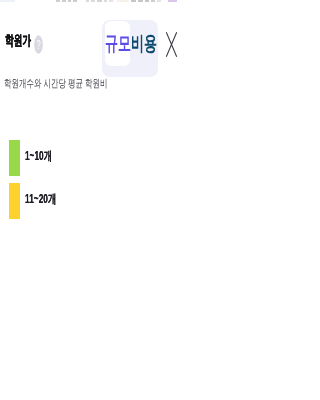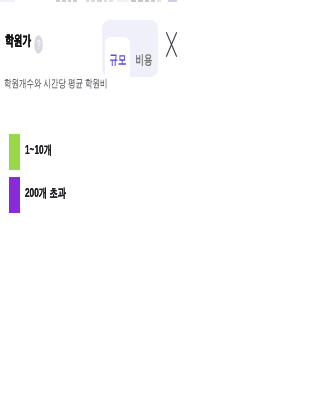--- a/index.html
+++ b/index.html
@@ -9,29 +9,29 @@
     background:#ffffff;
     font-family:"Liberation Sans", sans-serif;
   }
   .topstrip { position:absolute; left:0; top:0; width:183px; height:3px; }
   .ts-seg { position:absolute; top:0; height:2px; opacity:0.5; filter:blur(0.5px); }
   .title { position:absolute; left:5px; top:32px; font-size:14px; font-weight:700; color:#121215;
           transform:scaleX(0.62); transform-origin:left top; white-space:nowrap;
           text-shadow:0 0 0.35px #121215, 0.25px 0 0.3px #121215;}
   .help { position:absolute; left:34px; top:35px; width:9px; height:19px; }
   .segctl { position:absolute; left:102px; top:20px; width:56px; height:57px; background:#f0f0fa; border-radius:8px; }
-  .seg { position:absolute; top:17px; height:45px; border-radius:6px; display:flex; align-items:center; justify-content:center;
-         font-size:13px; font-weight:700;}
+  .seg { position:absolute; top:1px; height:45px; border-radius:6px; display:flex; align-items:center; justify-content:center;
+         font-size:20px; font-weight:700;}
   .seg span { display:inline-block; transform:scaleX(0.65); white-space:nowrap; }
   .seg0 { left:3px; width:25px; background:#ffffff; color:#5b4ce6; }
-  .seg1 { left:29px; width:25px; color:#737373; }
+  .seg1 { left:29px; width:25px; color:#0c4a6e; }
   .closex { position:absolute; left:165px; top:31px; width:13px; height:27px; }
   .sub { position:absolute; left:4px; top:76px; font-size:11px; color:#3f3f48; font-weight:500;
         transform:scaleX(0.68); transform-origin:left top; white-space:nowrap;}
-  .legend { position:absolute; left:0; top:134px; width:183px; }
+  .legend { position:absolute; left:0; top:140px; width:183px; }
   .lrow { position:relative; height:43px; }
   .sw { position:absolute; left:8.5px; top:0px; width:11px; height:36px; }
   .ltext { position:absolute; left:25px; top:7.5px; font-size:12.5px; font-weight:700; color:#1e1e24;
            transform:scaleX(0.665); transform-origin:left top; white-space:nowrap;
            text-shadow:0 0 0.3px #1e1e24;}
 </style>
 </head>
 <body>
 
 <div class="topstrip">
@@ -69,16 +69,16 @@
 <svg class="closex" viewBox="0 0 13 27" preserveAspectRatio="none">
   <path d="M1.3 1.3 L11.7 25.7 M11.7 1.3 L1.3 25.7" stroke="#3c3f45" stroke-width="1.1" fill="none" vector-effect="non-scaling-stroke"></path>
 </svg>
 <div class="sub">학원개수와 시간당 평균 학원비</div>
 <div class="legend">
     <div class="lrow">
       <div class="sw" style="background:#99d949"></div>
       <div class="ltext">1~10개</div>
     </div>
     <div class="lrow">
-      <div class="sw" style="background:#8a2bdb"></div>
-      <div class="ltext">200개 초과</div>
+      <div class="sw" style="background:#fdd22e"></div>
+      <div class="ltext">11~20개</div>
     </div>
   </div>
 
 </body></html>

